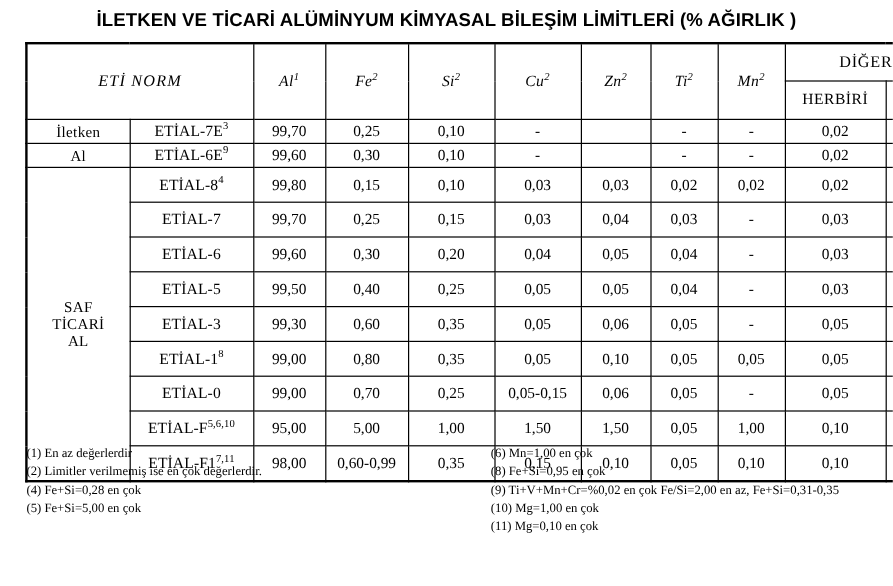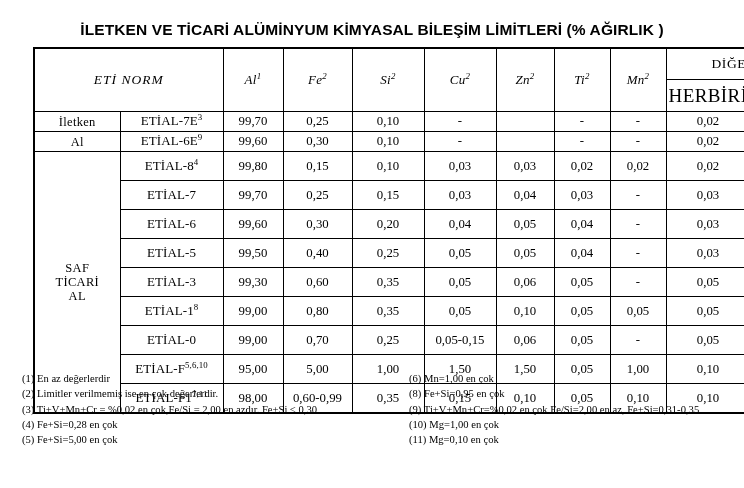--- a/index.html
+++ b/index.html
@@ -14,21 +14,21 @@
     overflow: hidden;
     font-family: "Liberation Serif", "DejaVu Serif", serif;
     color: #000000;
     position: relative;
   }
 
   .page {
     width: 744px;
     height: 344px;
     box-sizing: border-box;
-    padding: 12px;
+    padding: 0;
     position: relative;
   }
 
   
   .title {
     font-family: "Liberation Sans", "DejaVu Sans", sans-serif;
     font-weight: bold;
     font-size: 15.5px;
     text-align: center;
     letter-spacing: 0.1px;
@@ -64,21 +64,21 @@
   .hdr {
     font-family: "Liberation Serif", "DejaVu Serif", serif;
     font-weight: bold;
     font-size: 13px;
     height: 30px;
     letter-spacing: 0.3px;
   }
   .hdr-tall { height: 62px; font-style: italic; }
   .hdr-eti { font-size: 13.5px; letter-spacing: 1px; }
   .hdr-digerleri { height: 30px; font-size: 13.5px; letter-spacing: 0.6px; }
-  .hdr-sub { height: 31px; font-size: 19px; letter-spacing: 0.4px; }
+  .hdr-sub { height: 31px; font-size: 13px; letter-spacing: 0.4px; }
 
   sup {
     font-size: 0.68em;
     vertical-align: super;
     line-height: 0;
   }
 
   
   .grp {
     font-weight: bold;
@@ -336,21 +336,20 @@
         </tr>
       </tbody>
     </table>
   </div>
 
   <div class="notes">
     <div class="notes-cols">
       <div class="notes-col-left">
         <div class="note">(1) En az değerlerdir</div>
         <div class="note">(2) Limitler verilmemiş ise en çok değerlerdir.</div>
-        <div class="note">(3) Ti+V+Mn+Cr = %0,02 en çok,Fe/Si = 2,00 en azdır. Fe+Si ≤ 0,30</div>
         <div class="note">(4) Fe+Si=0,28 en çok</div>
         <div class="note">(5) Fe+Si=5,00 en çok</div>
       </div>
       <div class="notes-col-right">
         <div class="note">(6) Mn=1,00 en çok</div>
         <div class="note">(8) Fe+Si=0,95 en çok</div>
         <div class="note">(9) Ti+V+Mn+Cr=%0,02 en çok  Fe/Si=2,00 en az,  Fe+Si=0,31-0,35</div>
         <div class="note">(10) Mg=1,00 en çok</div>
         <div class="note">(11) Mg=0,10 en çok</div>
       </div>

